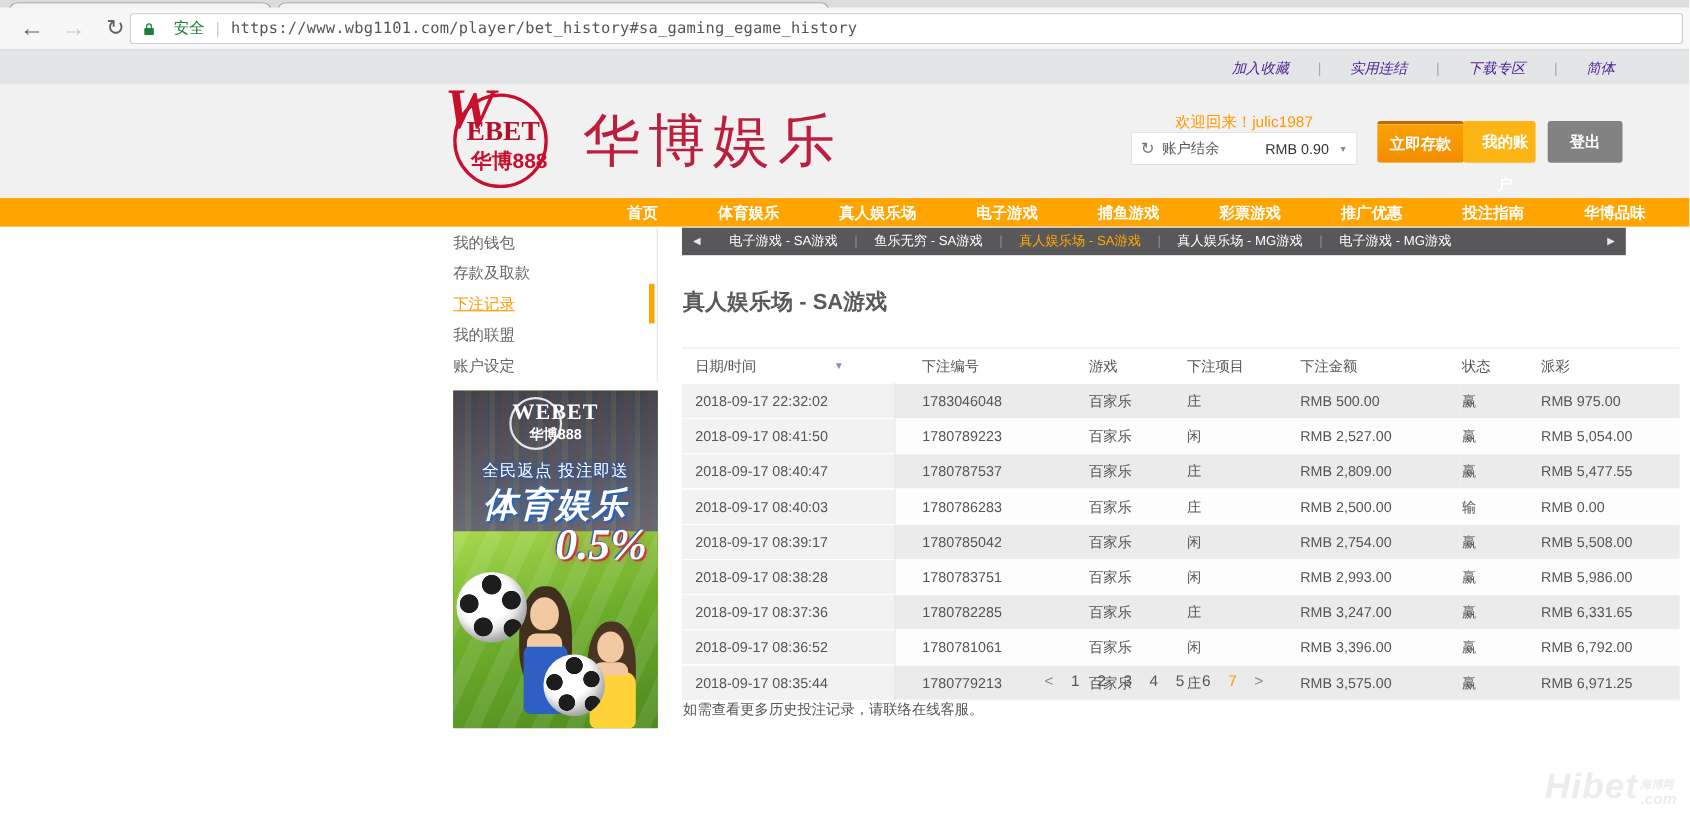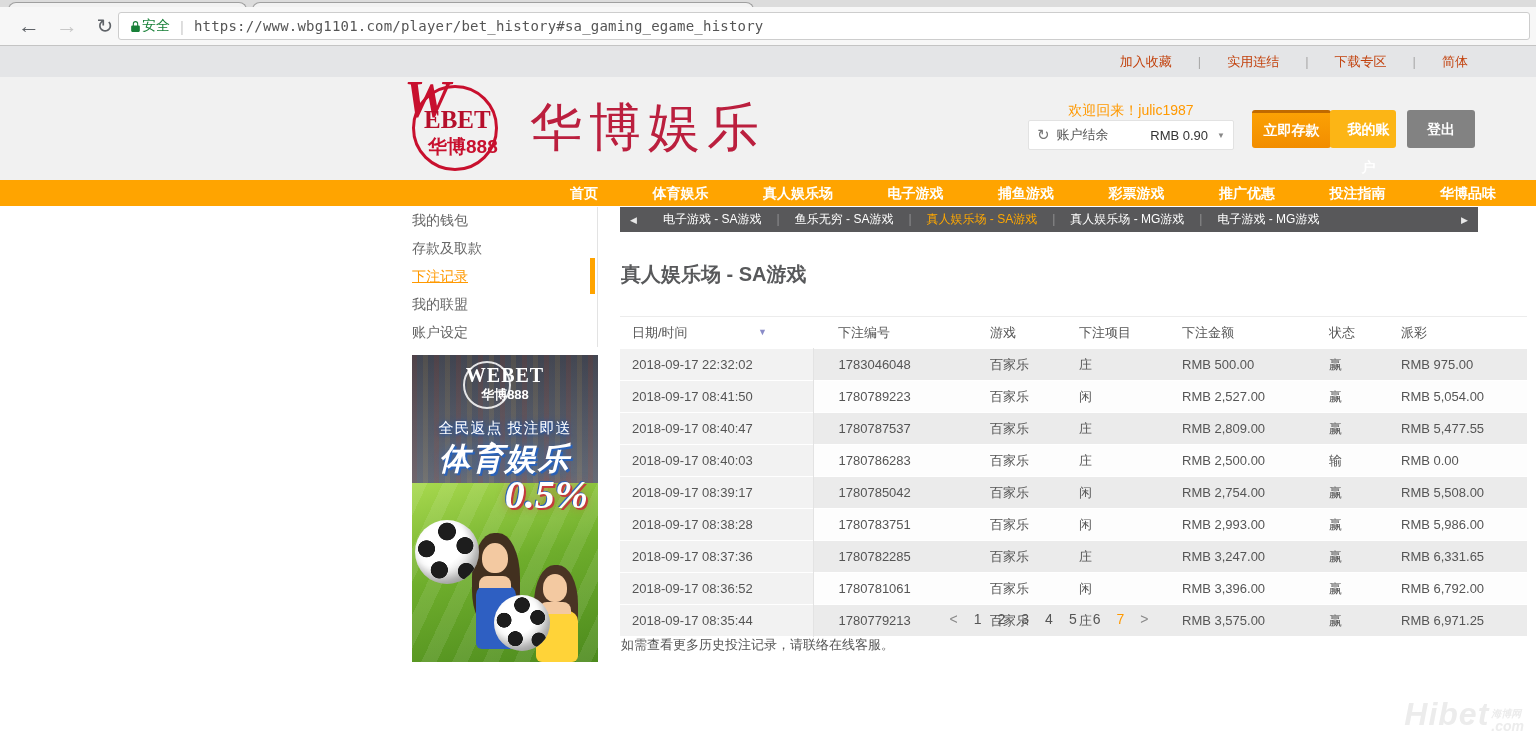--- a/index.html
+++ b/index.html
@@ -10,27 +10,27 @@
   .tab-sliver{position:absolute;top:0;left:0;right:0;height:7px;background:#dcdcdc;overflow:hidden;}
   .tab-shape{position:absolute;top:2px;height:10px;background:#f2f2f2;border:1px solid #9f9f9f;border-bottom:none;border-radius:8px 8px 0 0;}
   .tab-shape.t1{left:8px;width:237px;}
   .tab-shape.t2{left:252px;width:500px;}
   .toolbar{position:absolute;top:7px;left:0;right:0;height:38px;background:#f7f7f7;border-bottom:1px solid #c4c4c4;}
   .nav-btn{position:absolute;top:4px;font-size:22px;line-height:30px;width:30px;text-align:center;color:#5f6368;cursor:pointer;}
   .nav-btn.back{left:14px;}
   .nav-btn.fwd{left:52px;color:#c8c8c8;}
   .nav-btn.reload{left:90px;font-size:20px;}
   .urlbox{position:absolute;left:118px;right:6px;top:5px;height:26px;background:#fff;border:1px solid #cdcdcd;border-radius:3px;display:flex;align-items:center;padding:0 10px;}
-  .secure{color:#188038;font-size:14px;margin-left:0;}
+  .secure{color:#188038;font-size:14px;margin-left:16px;}
   .url-sep{color:#ccc;margin:0 10px;font-size:15px;}
   .url-text{color:#555;font-size:14px;font-family:"DejaVu Sans Mono","Liberation Mono",monospace;letter-spacing:.2px;}
 
   
   .linksbar{position:absolute;top:46px;left:0;right:0;height:31px;background:#e4e5e7;}
-  .linksbar-inner{position:absolute;right:68px;top:0;height:31px;display:flex;align-items:center;font-size:13px;color:#c2410c;}
+  .linksbar-inner{position:absolute;right:68px;top:0;height:31px;display:flex;align-items:center;font-size:13px;color:#4c1d95;font-style:italic;}
   .toplink{cursor:pointer;white-space:nowrap;}
   .toplink:not(:first-child)::before{content:"|";color:#a9a9a9;margin:0 26px;}
 
   
   .headerband{position:absolute;top:77px;left:0;right:0;height:103px;background:#f1f1f1;}
   .logo{position:absolute;left:408px;top:5px;height:92px;display:flex;align-items:center;cursor:pointer;}
   .logo-mark{position:relative;width:106px;height:92px;}
   .logo-ring{position:absolute;left:4px;top:3px;width:86px;height:86px;border:3px solid #c8102e;border-radius:50%;box-sizing:border-box;}
   .logo-w{position:absolute;left:-4px;top:-12px;font-family:"Liberation Serif",serif;font-style:italic;font-weight:bold;font-size:52px;color:#c8102e;}
   .logo-webet{position:absolute;left:16px;top:24px;font-family:"Liberation Serif",serif;font-weight:bold;font-size:25px;color:#b60f2b;letter-spacing:0;}

